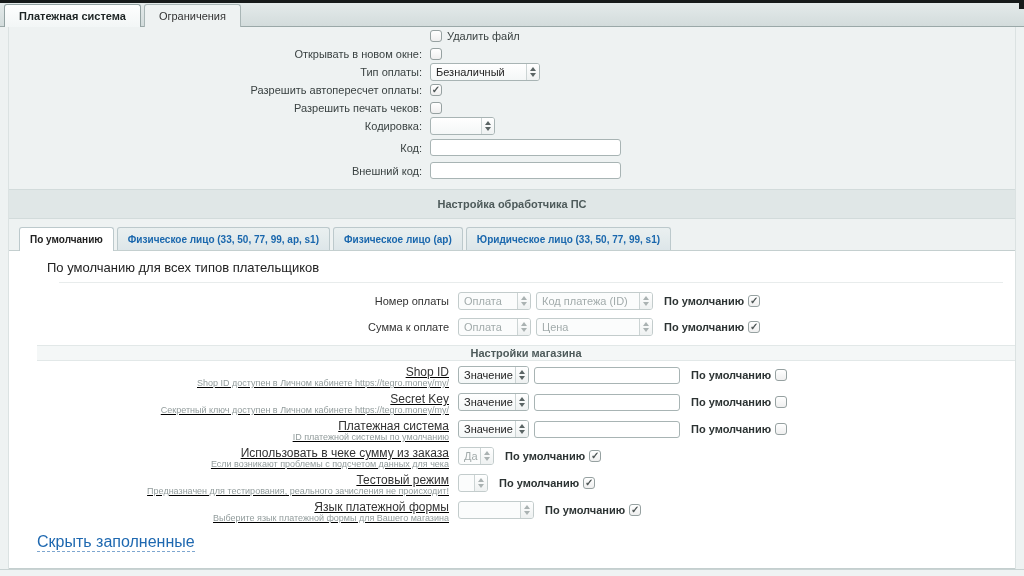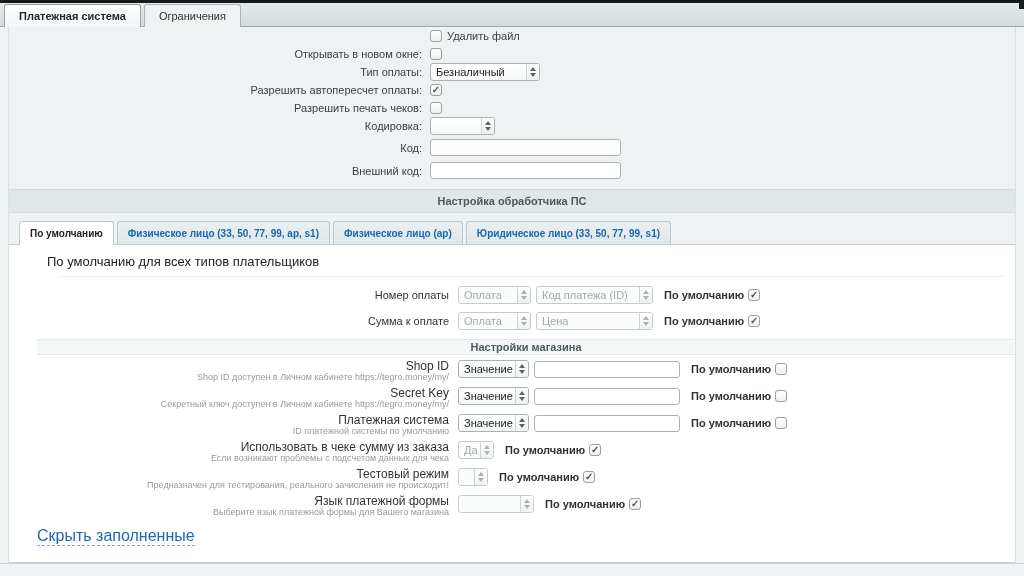--- a/index.html
+++ b/index.html
@@ -47,40 +47,40 @@
   .ti { height:17px; border:1px solid #a8b4b4; border-radius:3px; background:#fff; font-size:11px; padding:0 4px;
     font-family:"Liberation Sans", sans-serif; color:#222; outline:none; }
   .w110{width:110px}.w65{width:65px}.w191{width:191px}.w73{width:73px}.w117{width:117px}
   .w71{width:71px}.w146{width:146px}.w36{width:36px}.w30{width:30px}.w76{width:76px}
 
   .cblabel { font-size:11px; color:#3a4242; }
   .defgrp { display:flex; align-items:center; gap:4px; margin-left:6px; }
   .deflabel { font-size:11px; font-weight:bold; color:#2c3333; white-space:nowrap; }
 
   
-  .band { margin-top:9px; height:24px; background:#e0e7e7; border-top:1px solid #d2dbdb; border-bottom:1px solid #d2dbdb;
+  .band { margin-top:9px; height:30px; background:#e0e7e7; border-top:1px solid #d2dbdb; border-bottom:1px solid #d2dbdb;
     display:flex; align-items:center; justify-content:center; font-size:11px; font-weight:bold; color:#4d5a5a; }
 
   
   .htabs { display:flex; align-items:flex-end; gap:3px; padding-left:10px; margin-top:8px; position:relative; z-index:2; }
   .htab { height:23px; display:flex; align-items:center; padding:0 10px; font-size:10px; font-weight:bold; color:#1a67ad;
     background:linear-gradient(#eaf0f0,#dde6e9); border:1px solid #bcc9cc; border-bottom:none; border-radius:3px 3px 0 0; cursor:pointer; }
   .htab.active { height:24px; margin-bottom:-1px; background:#fff; color:#222; }
 
   
   .panel { background:#fff; border-top:1px solid #c4cfcf; border-bottom:1px solid #c4cfcf; padding-bottom:6px;padding-left:28px; }
   .panel-heading { padding:9px 10px 7px 10px; font-size:13px; color:#222; }
   .heading-rule { border-bottom:1px solid #e8ecec; margin:0 12px 6px 22px; }
   .sect-band { height:16px; background:#f4f7f7; border-top:1px solid #e2e8e8; border-bottom:1px solid #e2e8e8;
     display:flex; align-items:center; justify-content:center; font-size:11px; font-weight:bold; color:#4d5a5a; margin-top:6px; }
   .prow { display:flex; align-items:center; height:24px; margin-top:2px; }
   .plabel { width:421px; padding-right:9px; text-align:right; font-size:11px; color:#333; white-space:nowrap; }
   .pctrls { display:flex; align-items:center; gap:5px; }
   .srow { display:flex; align-items:flex-start; margin-top:5px; min-height:22px; }
-  .slabelwrap { width:421px; padding-right:9px; text-align:right; }
+  .slabelwrap { width:421px; padding-right:9px; text-align:right;text-decoration:underline; }
   .slabel { font-size:12px; color:#333; line-height:12px; white-space:nowrap; }
   .ssub { font-size:9px; color:#929c9c; line-height:10px; white-space:nowrap; }
   .sctrls { display:flex; align-items:center; gap:5px; }
   .dashed-link { display:inline-block; margin:10px 0 10px 0; font-size:16px; color:#1e68b0;
     border-bottom:1px dashed #7ea6cf; cursor:pointer; text-decoration:none; }
 
   
   .footer { margin-top:auto; border-top:1px solid #c9d3d3; background:#eff3f3; padding:6px 8px 0 8px; flex:0 0 31px; display:flex; gap:6px; }
 </style>
 </head>

